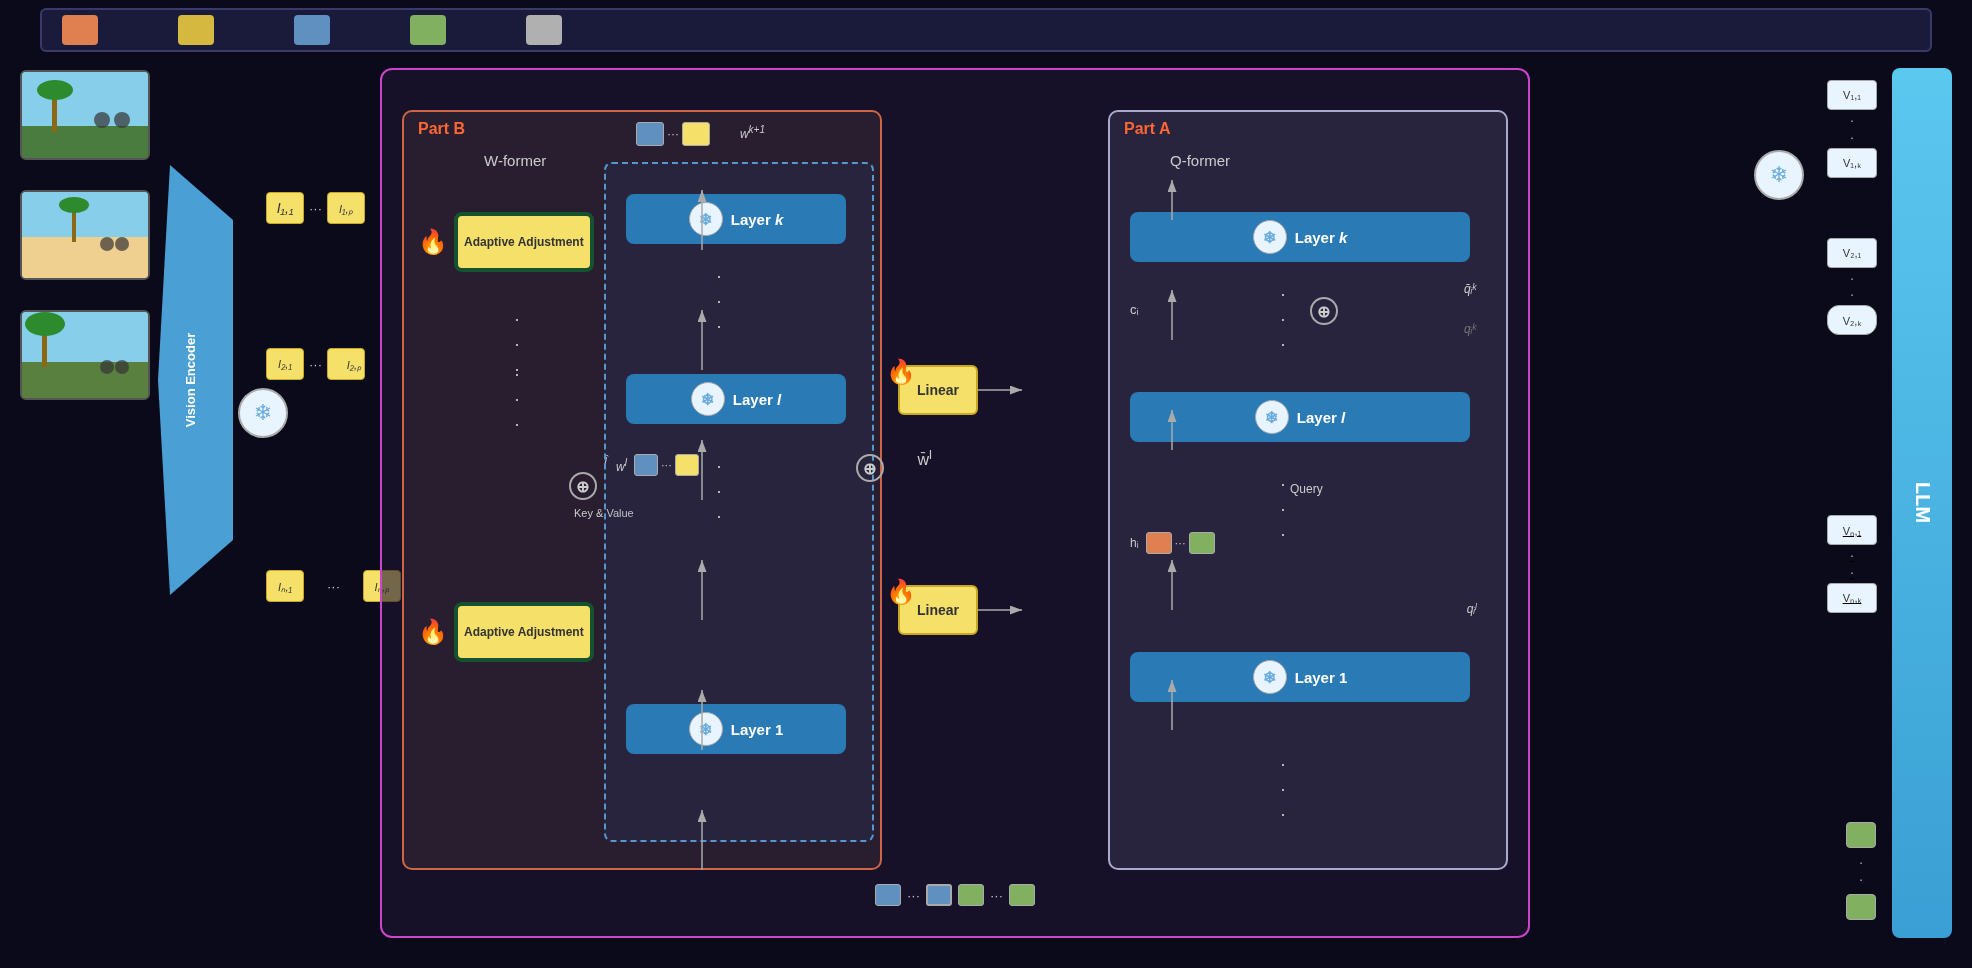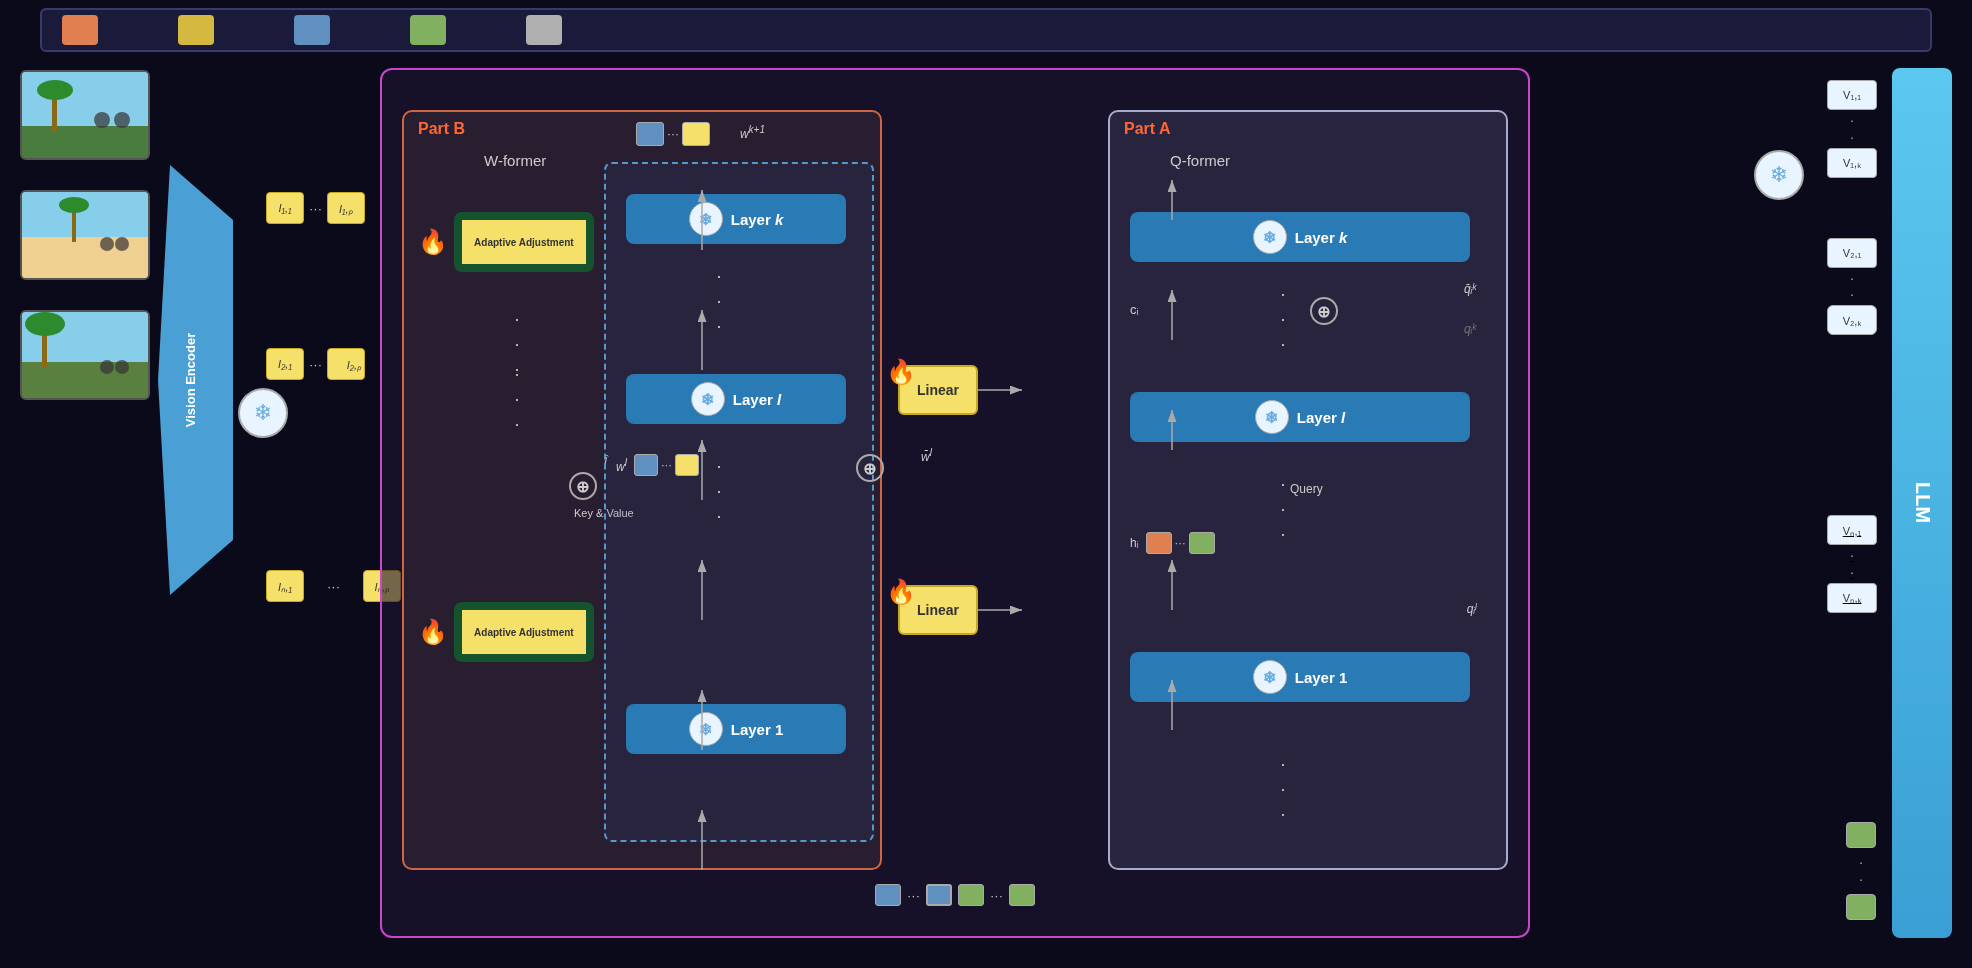--- a/index.html
+++ b/index.html
@@ -182,27 +182,27 @@
       color: #6aabdd;
     }
 
     
     .adaptive-box {
       position: absolute;
       width: 140px;
       height: 60px;
       border-radius: 8px;
       background: #f5e06a;
-      border: 8px solid #14532d;
+      border: 4px solid #14532d;
       display: flex;
       align-items: center;
       justify-content: center;
       text-align: center;
       color: #333;
-      font-size: 10px;
+      font-size: 12px;
       font-weight: bold;
     }
 
     
     .linear-box {
       position: absolute;
       width: 80px;
       height: 50px;
       border-radius: 6px;
       background: #f5e06a;
@@ -331,21 +331,21 @@
 <div class="snowflake-icon" style="position:absolute; left:238px; top:388px;">❄</div>
 
 <div style="position:absolute; left:158px; top:165px; width:75px; height:430px;">
   <svg width="75" height="430" viewBox="0 0 75 430">
     <polygon points="12,0 75,55 75,375 12,430 0,215" fill="#4a9fd4"></polygon>
     <text x="37" y="215" fill="white" font-size="13" font-weight="bold" text-anchor="middle" transform="rotate(-90,37,215)">Vision Encoder</text>
   </svg>
 </div>
 
 <div style="position:absolute; left:266px; top:192px; display:flex; align-items:center; gap:5px;">
-  <div style="width:38px; height:32px; background:#f5e06a; border:1.5px solid #c8a820; border-radius:4px; display:flex; align-items:center; justify-content:center; font-size:11px; color:#333; font-style:italic;">I₁,₁</div>
+  <div style="width:38px; height:32px; background:#f5e06a; border:1.5px solid #c8a820; border-radius:4px; display:flex; align-items:center; justify-content:center; font-size:14px; color:#333; font-style:italic;">I₁,₁</div>
   <span style="color:#ccc; font-size:13px;">···</span>
   <div style="width:38px; height:32px; background:#f5e06a; border:1.5px solid #c8a820; border-radius:4px; display:flex; align-items:center; justify-content:center; font-size:11px; color:#333; font-style:italic;">I₁,ₚ</div>
 </div>
 
 <div style="position:absolute; left:266px; top:348px; display:flex; align-items:center; gap:5px;">
   <div style="width:38px; height:32px; background:#f5e06a; border:1.5px solid #c8a820; border-radius:4px; display:flex; align-items:center; justify-content:center; font-size:11px; color:#333; font-style:italic;">I₂,₁</div>
   <span style="color:#ccc; font-size:13px;">···</span>
   <div style="width:38px; height:32px; background:#f5e06a; border:1.5px solid #c8a820; border-radius:4px; display:flex; align-items:center; justify-content:center; font-size:11px; color:#333; font-style:italic;padding-left:16px;">I₂,ₚ</div>
 </div>
 
@@ -411,21 +411,21 @@
       <div style="position:absolute; left:10px; top:290px; display:flex; align-items:center; gap:3px;">
         <span style="color:#ccc; font-size:12px; font-style:italic; margin-right:4px;">w<sup>l</sup></span>
         <div style="width:24px; height:22px; background:#6090c0; border:1.5px solid #aaa; border-radius:3px;"></div>
         <span style="color:#ccc; font-size:11px;">···</span>
         <div style="width:24px; height:22px; background:#f5e06a; border:1.5px solid #aaa; border-radius:3px;"></div>
       </div>
 
       <div style="position:absolute; right:-12px; top:290px; display:flex; align-items:center; gap:4px;">
         <div class="plus-circle">⊕</div>
       </div>
-      <div style="position:absolute; right:-60px; top:283px; color:#ccc; font-size:12px; font-style:italic;">w̄<sup>l</sup></div>
+      <div style="position:absolute; right:-60px; top:283px; color:#ccc; font-size:16px; ">w̄<sup>l</sup></div>
 
       <div style="position:absolute; left:110px; top:100px; color:#ccc; font-size:18px; line-height:1.4;">·<br>·<br>·</div>
       <div style="position:absolute; left:110px; top:290px; color:#ccc; font-size:18px; line-height:1.4;">·<br>·<br>·</div>
     </div>
   </div>
 
   <div class="linear-box" style="left:516px; top:295px;">
     <span>Linear</span>
   </div>
   <div class="linear-box" style="left:516px; top:515px;">
@@ -516,21 +516,21 @@
 
   <div style="display:flex; flex-direction:column; align-items:center; gap:2px; margin-bottom:8px;">
     <div style="width:50px; height:30px; background:#e8f4ff; border:1.5px solid #aaa; border-radius:4px; display:flex; align-items:center; justify-content:center; font-size:11px; color:#333;">V₁,₁</div>
     <span style="color:#aaa; font-size:14px; line-height:1.2;">·<br>·</span>
     <div style="width:50px; height:30px; background:#e8f4ff; border:1.5px solid #aaa; border-radius:4px; display:flex; align-items:center; justify-content:center; font-size:11px; color:#333;">V₁,ₖ</div>
   </div>
 
   <div style="display:flex; flex-direction:column; align-items:center; gap:2px; margin-bottom:8px; margin-top:60px;">
     <div style="width:50px; height:30px; background:#e8f4ff; border:1.5px solid #aaa; border-radius:4px; display:flex; align-items:center; justify-content:center; font-size:11px; color:#333;">V₂,₁</div>
     <span style="color:#aaa; font-size:14px; line-height:1.2;">·<br>·</span>
-    <div style="width:50px; height:30px; background:#e8f4ff; border:1.5px solid #aaa; border-radius:6px; display:flex; align-items:center; justify-content:center; font-size:11px; color:#333;">V₂,ₖ</div>
+    <div style="width:50px; height:30px; background:#e8f4ff; border:1.5px solid #aaa; border-radius:12px; display:flex; align-items:center; justify-content:center; font-size:11px; color:#333;">V₂,ₖ</div>
   </div>
 
   <div style="display:flex; flex-direction:column; align-items:center; gap:2px; margin-top:180px;text-decoration:underline;">
     <div style="width:50px; height:30px; background:#e8f4ff; border:1.5px solid #aaa; border-radius:4px; display:flex; align-items:center; justify-content:center; font-size:11px; color:#333;">Vₙ,₁</div>
     <span style="color:#aaa; font-size:14px; line-height:1.2;">·<br>·</span>
     <div style="width:50px; height:30px; background:#e8f4ff; border:1.5px solid #aaa; border-radius:4px; display:flex; align-items:center; justify-content:center; font-size:11px; color:#333;">Vₙ,ₖ</div>
   </div>
 </div>
 
 <div style="position:absolute; right:96px; bottom:48px; display:flex; flex-direction:column; align-items:center; gap:6px;">

